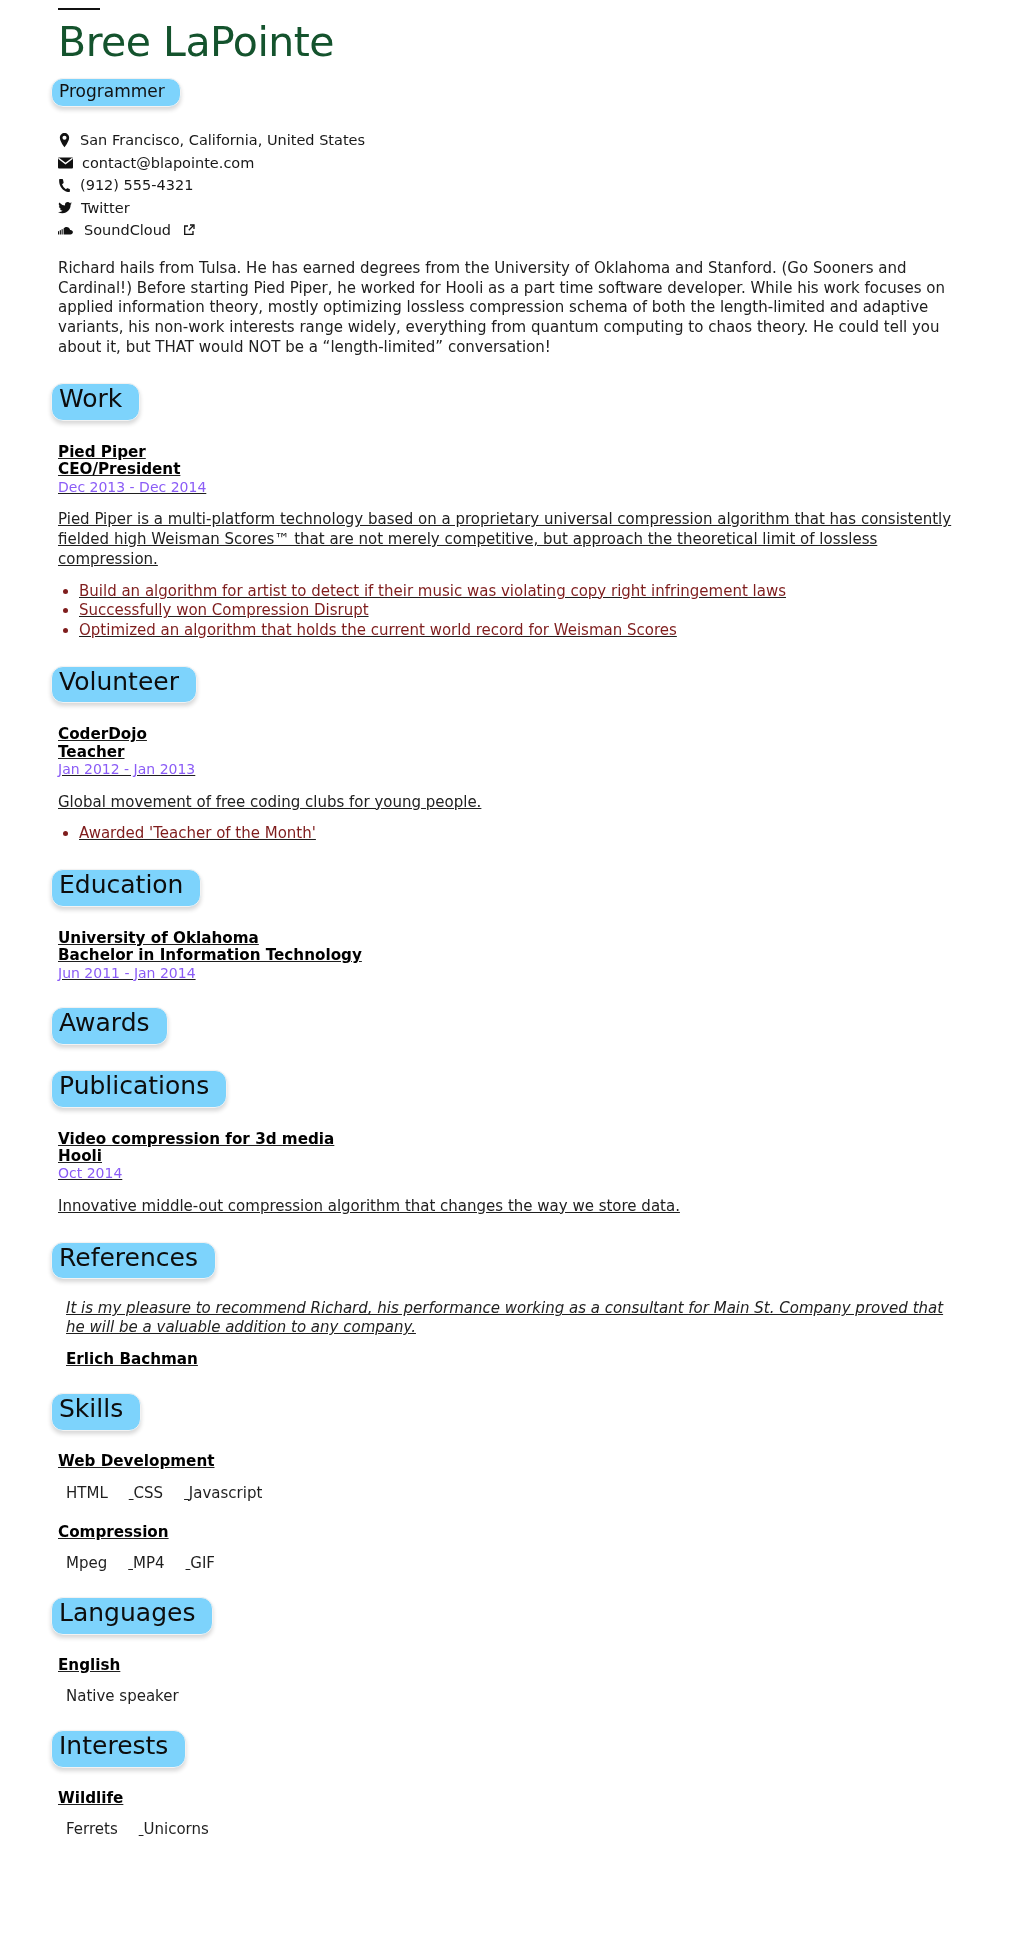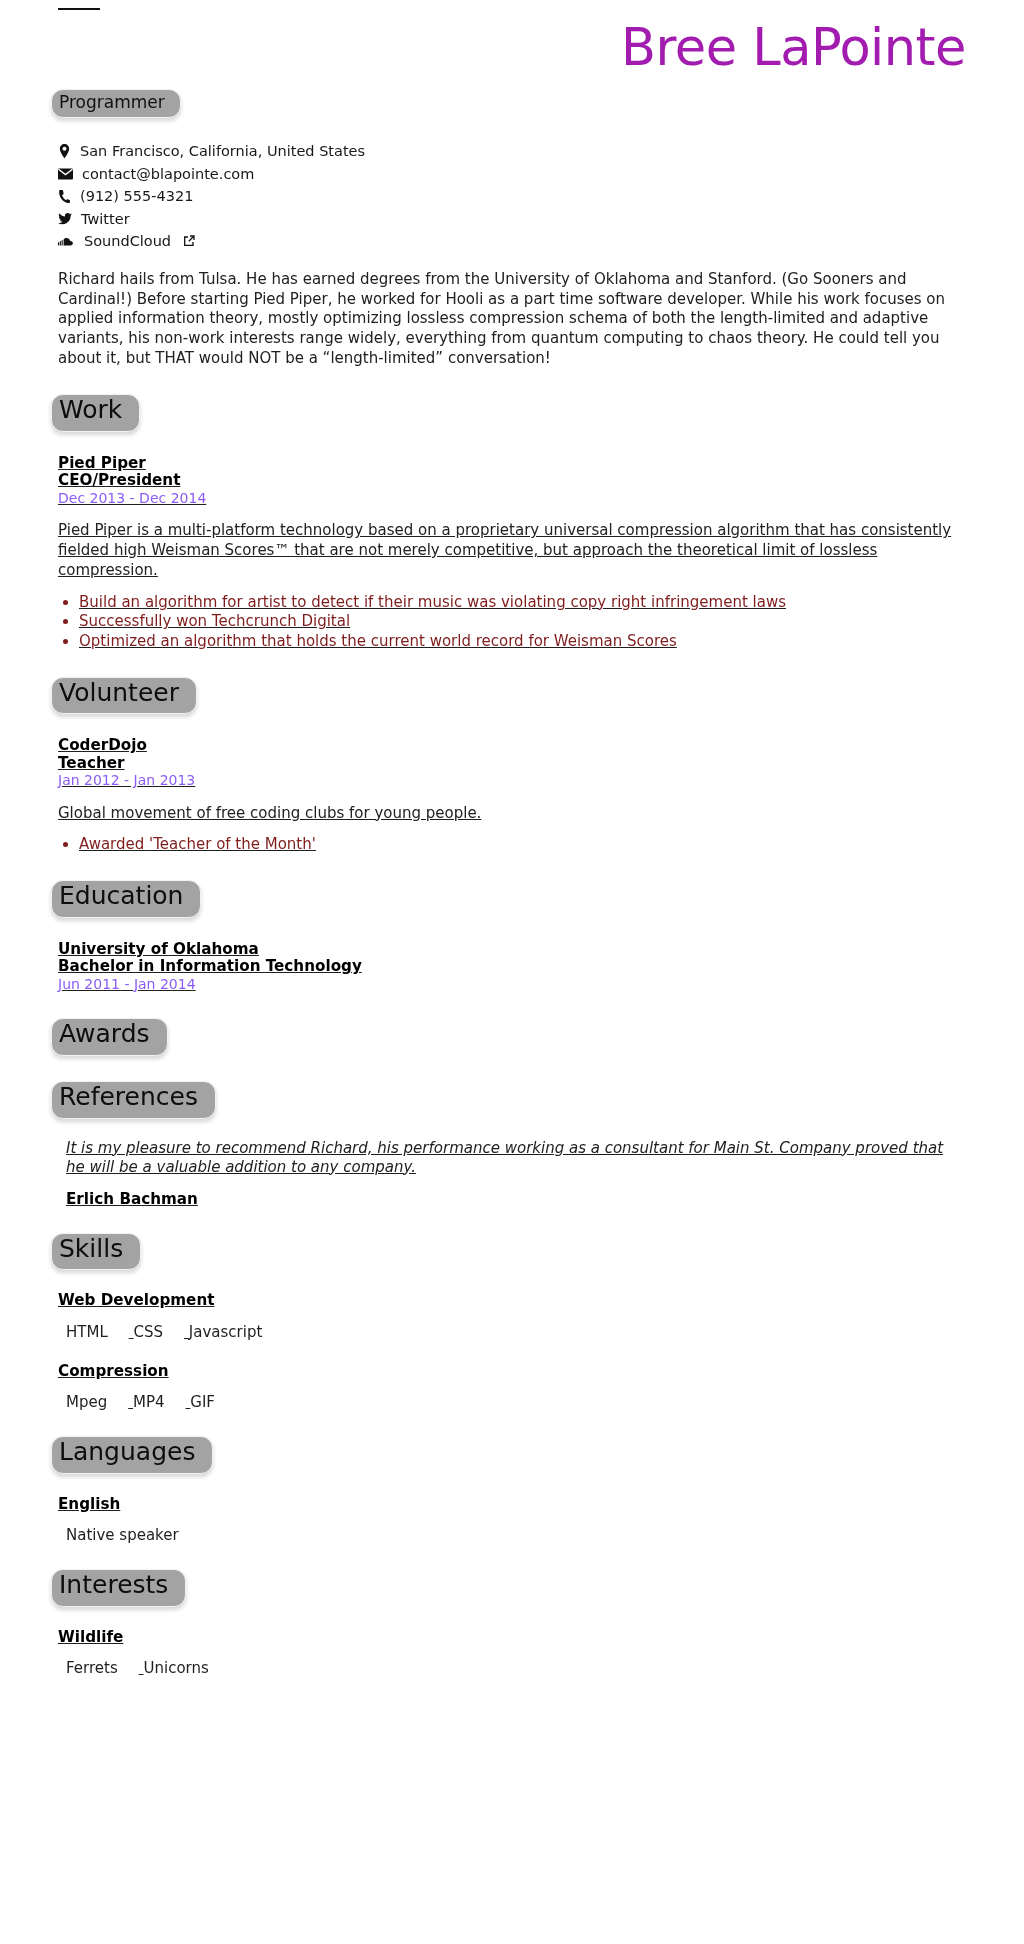--- a/index.html
+++ b/index.html
@@ -11,31 +11,30 @@
   }
   body { width: 1024px; min-height: 1944px; }
   .page { padding: 8px 58px 40px 58px; }
 
   .top-rule {
     width: 42px; height: 2px; background: #111; border: 0; margin: 0;
   }
 
   h1.name {
     margin: 10px 0 0 0;
-    font-size: 51px;
+    font-size: 41px;
     font-weight: 400;
     letter-spacing: -0.5px;
-    color: #a21caf;
+    color: #14532d;
     line-height: 1.1;
-    text-align: right;
   }
 
   .chip {
     display: inline-block;
-    background: #a3a3a3;
+    background: #7dd3fc;
     border: 1px solid #f2f2f2;
     border-radius: 12px;
     box-shadow: 0 3px 4px rgba(0,0,0,0.16);
   }
   .label-chip {
     margin-top: 13px;
     margin-left: -7px;
     padding: 2px 15px 5px 7px;
     font-size: 17px;
     color: #111;
@@ -174,21 +173,21 @@
 
   <section>
     <h2 class="section-title chip">Work</h2>
     <div class="entry">
       <div class="entry-line bold">Pied Piper</div>
       <div class="entry-line bold">CEO/President</div>
       <div class="entry-line dates">Dec 2013 - Dec 2014</div>
       <p class="entry-summary">Pied Piper is a multi-platform technology based on a proprietary universal compression algorithm that has consistently fielded high Weisman Scores™ that are not merely competitive, but approach the theoretical limit of lossless compression.</p>
       <ul class="highlights">
         <li>Build an algorithm for artist to detect if their music was violating copy right infringement laws</li>
-        <li>Successfully won Techcrunch Digital</li>
+        <li>Successfully won Compression Disrupt</li>
         <li>Optimized an algorithm that holds the current world record for Weisman Scores</li>
       </ul>
     </div>
   </section>
 
   <section>
     <h2 class="section-title chip">Volunteer</h2>
     <div class="entry">
       <div class="entry-line bold">CoderDojo</div>
       <div class="entry-line bold">Teacher</div>
@@ -206,20 +205,29 @@
       <div class="entry-line bold">University of Oklahoma</div>
       <div class="entry-line bold">Bachelor in Information Technology</div>
       <div class="entry-line dates">Jun 2011 - Jan 2014</div>
     </div>
   </section>
 
   <section>
     <h2 class="section-title chip">Awards</h2>
   </section>
 
+  <section>
+    <h2 class="section-title chip">Publications</h2>
+    <div class="entry">
+      <div class="entry-line bold">Video compression for 3d media</div>
+      <div class="entry-line bold">Hooli</div>
+      <div class="entry-line dates">Oct 2014</div>
+      <p class="entry-summary">Innovative middle-out compression algorithm that changes the way we store data.</p>
+    </div>
+  </section>
 
   <section>
     <h2 class="section-title chip">References</h2>
     <blockquote class="reference-quote">It is my pleasure to recommend Richard, his performance working as a consultant for Main St. Company proved that he will be a valuable addition to any company.</blockquote>
     <div class="reference-name bold">Erlich Bachman</div>
   </section>
 
   <section>
     <h2 class="section-title chip">Skills</h2>
     <div class="entry-line bold group-name">Web Development</div>

